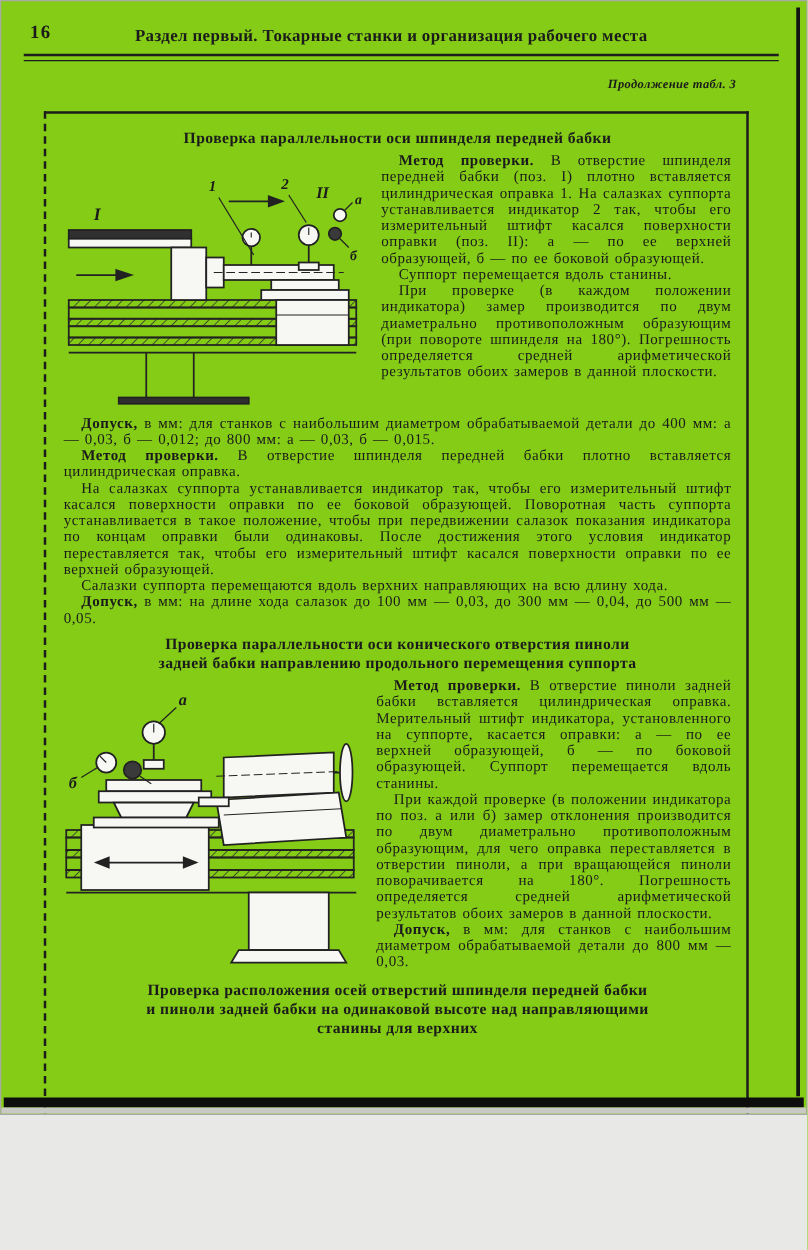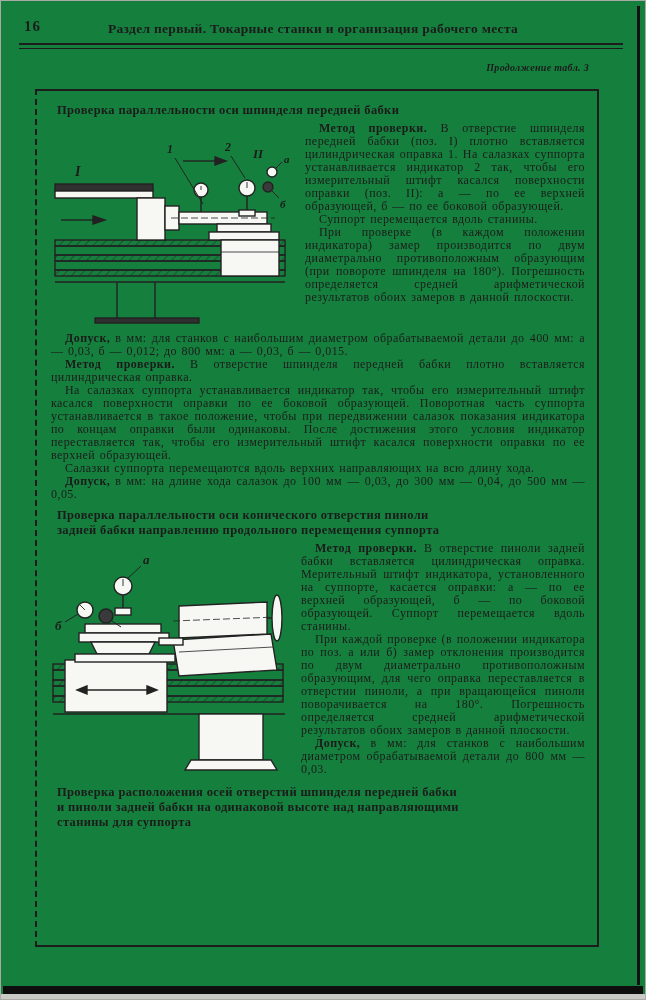--- a/index.html
+++ b/index.html
@@ -1,38 +1,38 @@
 <!DOCTYPE html>
 <html><head>
 <meta charset="utf-8">
 <style>
   html,body{margin:0;padding:0;background:#e8e8e6;}
   .scan{
-    position:relative;width:646px;height:1000px;box-sizing:border-box;
-    background:#15803d;border:1px solid #a9a9a6;overflow:hidden;
+    position:relative;width:646px;height:892px;box-sizing:border-box;
+    background:#84cc16;border:1px solid #a9a9a6;overflow:hidden;
     font-family:"Liberation Serif","DejaVu Serif",serif;color:#1b1b1b;
   }
   .edge-right{position:absolute;top:5px;bottom:14px;right:5px;width:3px;background:#121212;}
   .edge-bottom{position:absolute;left:2px;right:2px;bottom:5px;height:8px;background:#0e0e0e;}
   .edge-grey{position:absolute;left:0;right:0;bottom:0;height:5px;background:#c9c9c6;}
 
   .pagenum{position:absolute;left:23px;top:17px;font-weight:bold;font-size:15px;letter-spacing:1px;}
   .runtitle{position:absolute;left:70px;right:90px;top:20px;text-align:center;
     font-weight:bold;font-size:13.5px;letter-spacing:.3px;white-space:nowrap;}
   .rule{position:absolute;left:18px;right:22px;top:42px;height:3px;
     border-top:2px solid #1d1d1d;border-bottom:1px solid #1d1d1d;}
   .tablecap{position:absolute;top:61px;right:56px;font-style:italic;font-weight:bold;font-size:10px;letter-spacing:.3px;}
 
   .frame{
     position:absolute;left:34px;top:88px;width:564px;height:858px;box-sizing:border-box;
     border:2px solid #1c1c1c;border-left-style:dashed;
     padding:5px 12px 0 14px;overflow:hidden;
   }
   .sect{
-    font-weight:bold;font-size:12.5px;line-height:15px;
+    text-align:center;font-weight:bold;font-size:12.5px;line-height:15px;
     letter-spacing:.35px;margin:7px 6px 4px;
   }
   .sect .tl{display:block;}
   p.para{
     margin:0;text-align:justify;font-size:12px;line-height:13px;
     letter-spacing:.45px;word-spacing:1px;text-indent:14px;
   }
   p.para b{letter-spacing:.45px;}
   .figrow{overflow:visible;}
   .figrow::after{content:"";display:block;clear:both;}
@@ -201,21 +201,21 @@
       </figure>
 
       <p class="para"><b>Метод проверки.</b> <span>В отверстие пиноли задней бабки вставляется цилиндрическая оправка. Мерительный штифт индикатора, установленного на суппорте, касается оправки: а — по ее верхней образующей, б — по боковой образующей. Суппорт перемещается вдоль станины.</span></p>
       <p class="para"><span>При каждой проверке (в положении индикатора по поз. а или б) замер отклонения производится по двум диаметрально противоположным образующим, для чего оправка переставляется в отверстии пиноли, а при вращающейся пиноли поворачивается на 180°. Погрешность определяется средней арифметической результатов обоих замеров в данной плоскости.</span></p>
       <p class="para"><b>Допуск,</b> <span>в мм: для станков с наибольшим диаметром обрабатываемой детали до 800 мм — 0,03.</span></p>
     </div>
 
     <h3 class="sect clr">
       <span class="tl">Проверка расположения осей отверстий шпинделя передней бабки</span>
       <span class="tl">и пиноли задней бабки на одинаковой высоте над направляющими</span>
-      <span class="tl">станины для суппорта</span>
+      <span class="tl">станины для верхних</span>
     </h3>
 
 
   </div>
 
   <div class="edge-right"></div>
   <div class="edge-bottom"></div>
   <div class="edge-grey"></div>
 </div>
 

